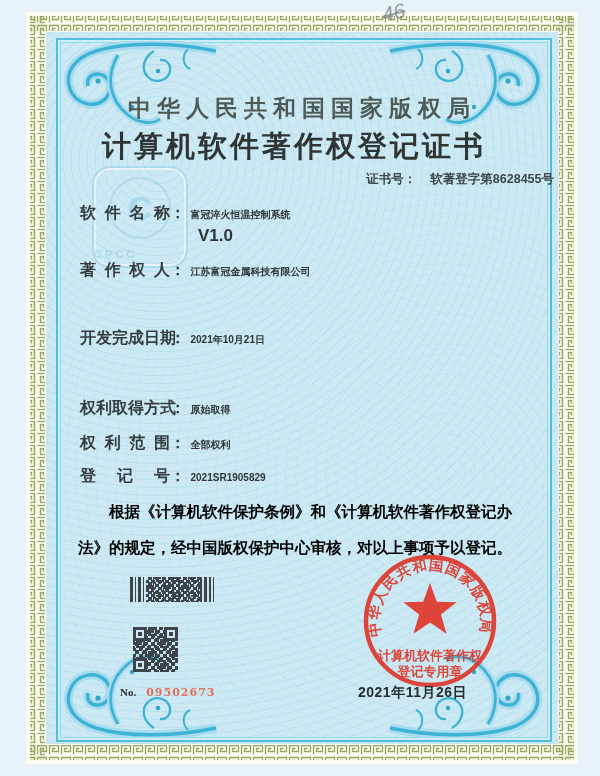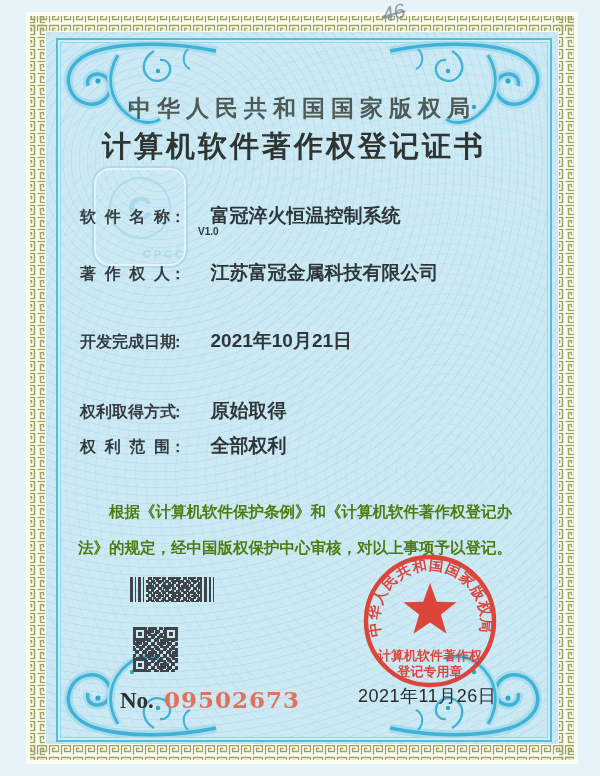--- a/index.html
+++ b/index.html
@@ -22,66 +22,66 @@
       box-shadow:inset 0 0 0 2px rgba(255,255,255,.55), inset 0 0 0 3px #93d7ea;}
   svg.orn{position:absolute;width:160px;height:90px;pointer-events:none;}
 
   
   .emboss{position:absolute;left:92px;top:166px;width:92px;height:98px;
       border-radius:18px;border:2px solid rgba(152,207,229,.55);
       box-shadow:inset 0 0 0 2px rgba(255,255,255,.5);}
   .emboss .ecirc{position:absolute;left:15px;top:9px;width:58px;height:58px;border-radius:50%;
       border:2px solid rgba(152,207,229,.5);display:flex;align-items:center;justify-content:center;
       font-size:34px;font-weight:bold;color:rgba(152,207,229,.6);}
-  .emboss .eletters{position:absolute;left:0;right:0;bottom:6px;text-align:right;
+  .emboss .eletters{position:absolute;left:0;right:0;bottom:6px;text-align:left;
       font-size:11px;font-weight:bold;letter-spacing:3px;color:rgba(152,207,229,.6);}
 
   
   .authority{position:absolute;left:46px;top:93px;width:512px;text-align:center;
       font-size:23px;font-weight:bold;letter-spacing:6px;color:#4e5a56;}
   .cert-title{position:absolute;left:46px;top:127px;width:496px;text-align:center;
       font-size:29px;font-weight:bold;letter-spacing:3px;color:#2e3533;}
   .certno{position:absolute;right:46px;top:171px;font-size:12.5px;font-weight:bold;color:#3d4649;}
   .certno .cv{margin-left:14px;}
 
   .frow{position:absolute;left:80px;white-space:nowrap;}
   .flabel{display:inline-block;width:90px;text-align:justify;text-align-last:justify;
       font-size:16px;font-weight:bold;color:#353c3f;vertical-align:baseline;}
   .fcolon{font-size:15.5px;font-weight:bold;color:#353c3f;}
-  .fvalue{margin-left:25px;font-size:19px;font-weight:bold;color:#2f3639;}
-  .v2{position:absolute;left:198px;top:226px;font-size:10px;font-weight:bold;color:#2f3639;}
+  .fvalue{margin-left:5px;font-size:10px;font-weight:bold;color:#2f3639;}
+  .v2{position:absolute;left:198px;top:226px;font-size:17px;font-weight:bold;color:#2f3639;}
 
   .statement{position:absolute;left:78px;top:494px;width:455px;
-      font-size:15.5px;font-weight:600;line-height:2.3;text-indent:2em;color:#4d7c0f;}
+      font-size:15.5px;font-weight:600;line-height:2.3;text-indent:2em;color:#000000;}
 
   
   .bc{position:absolute;left:130px;top:577px;width:84px;height:25px;}
   .bc div{position:absolute;top:0;height:25px;}
   .bc-l{left:0;width:16px;background:repeating-linear-gradient(90deg,#3d444a 0 3px,rgba(0,0,0,0) 3px 5px,#3d444a 5px 6px,rgba(0,0,0,0) 6px 8px);}
   .bc-m{left:16px;width:54px;
       background:repeating-conic-gradient(#3d444a 0% 25%, rgba(0,0,0,0) 0% 50%) 0 0/5px 5px,
                  repeating-conic-gradient(#3d444a 0% 25%, rgba(0,0,0,0) 0% 50%) 2px 3px/7px 7px;}
   .bc-r{left:70px;width:14px;background:repeating-linear-gradient(90deg,#3d444a 0 2px,rgba(0,0,0,0) 2px 4px,#3d444a 4px 7px,rgba(0,0,0,0) 7px 9px);}
 
   .qr{position:absolute;left:133px;top:627px;width:45px;height:45px;
       background:repeating-conic-gradient(#3d444a 0% 25%, rgba(0,0,0,0) 0% 50%) 0 0/6px 6px,
                  repeating-conic-gradient(#3d444a 0% 25%, rgba(0,0,0,0) 0% 50%) 2px 3px/8px 8px;}
   .qr-f{position:absolute;width:14px;height:14px;border:3px solid #3d444a;background:#cde9f3;box-sizing:border-box;}
   .qr-f::after{content:"";position:absolute;left:2px;top:2px;width:4px;height:4px;background:#3d444a;}
   .qr-tl{left:0;top:0;} .qr-tr{right:0;top:0;} .qr-bl{left:0;bottom:0;}
 
-  .serial{position:absolute;left:120px;top:686px;font-size:23px;}
+  .serial{position:absolute;left:120px;top:686px;font-size:11px;}
   .serial .no{font-family:"Liberation Serif","DejaVu Serif",serif;font-weight:bold;color:#2b3134;}
   .serial .num{margin-left:10px;font-family:"DejaVu Serif","Liberation Serif",serif;
       font-weight:600;letter-spacing:1px;color:#e2705a;}
 
   
   svg.seal{position:absolute;left:354px;top:547px;width:152px;height:152px;opacity:.92;}
   .seal-text{fill:#df382b;font-weight:bold;font-family:"Liberation Sans",sans-serif;}
-  .issue-date{position:absolute;left:358px;top:684px;font-size:18px;font-weight:normal;
+  .issue-date{position:absolute;left:358px;top:684px;font-size:14px;font-weight:bold;
       letter-spacing:.5px;color:#272d30;}
 
   .pencil{position:absolute;left:382px;top:1px;font-size:21px;font-style:italic;
       transform:rotate(-14deg);color:rgba(125,136,146,.8);text-decoration:line-through;}
 </style>
 </head>
 <body>
 
 <div class="page">
 
@@ -130,20 +130,23 @@
 
   <div class="emboss">
     <div class="ecirc">C</div>
     <div class="eletters">CPCC</div>
   </div>
 
   <div class="pencil">46</div>
 
   <div class="authority">中华人民共和国国家版权局</div>
   <div class="cert-title">计算机软件著作权登记证书</div>
+  <div class="certno">
+    <span>证书号：</span><span class="cv">软著登字第8628455号</span>
+  </div>
 
   <div class="frow" style="top:203px;">
     <span class="flabel">软件名称</span><span class="fcolon">：</span><span class="fvalue">富冠淬火恒温控制系统</span>
   </div>
   <div class="v2">V1.0</div>
 
   <div class="frow" style="top:260px;">
     <span class="flabel">著作权人</span><span class="fcolon">：</span><span class="fvalue">江苏富冠金属科技有限公司</span>
   </div>
 
@@ -153,20 +156,23 @@
 
 
   <div class="frow" style="top:398px;">
     <span class="flabel">权利取得方式</span><span class="fcolon">：</span><span class="fvalue">原始取得</span>
   </div>
 
   <div class="frow" style="top:433px;">
     <span class="flabel">权利范围</span><span class="fcolon">：</span><span class="fvalue">全部权利</span>
   </div>
 
+  <div class="frow" style="top:466px;">
+    <span class="flabel">登记号</span><span class="fcolon">：</span><span class="fvalue">2021SR1905829</span>
+  </div>
 
   <div class="statement">根据《计算机软件保护条例》和《计算机软件著作权登记办法》的规定，经中国版权保护中心审核，对以上事项予以登记。</div>
 
   <div class="bc">
     <div class="bc-l"></div>
     <div class="bc-m"></div>
     <div class="bc-r"></div>
   </div>
 
   <div class="qr">

